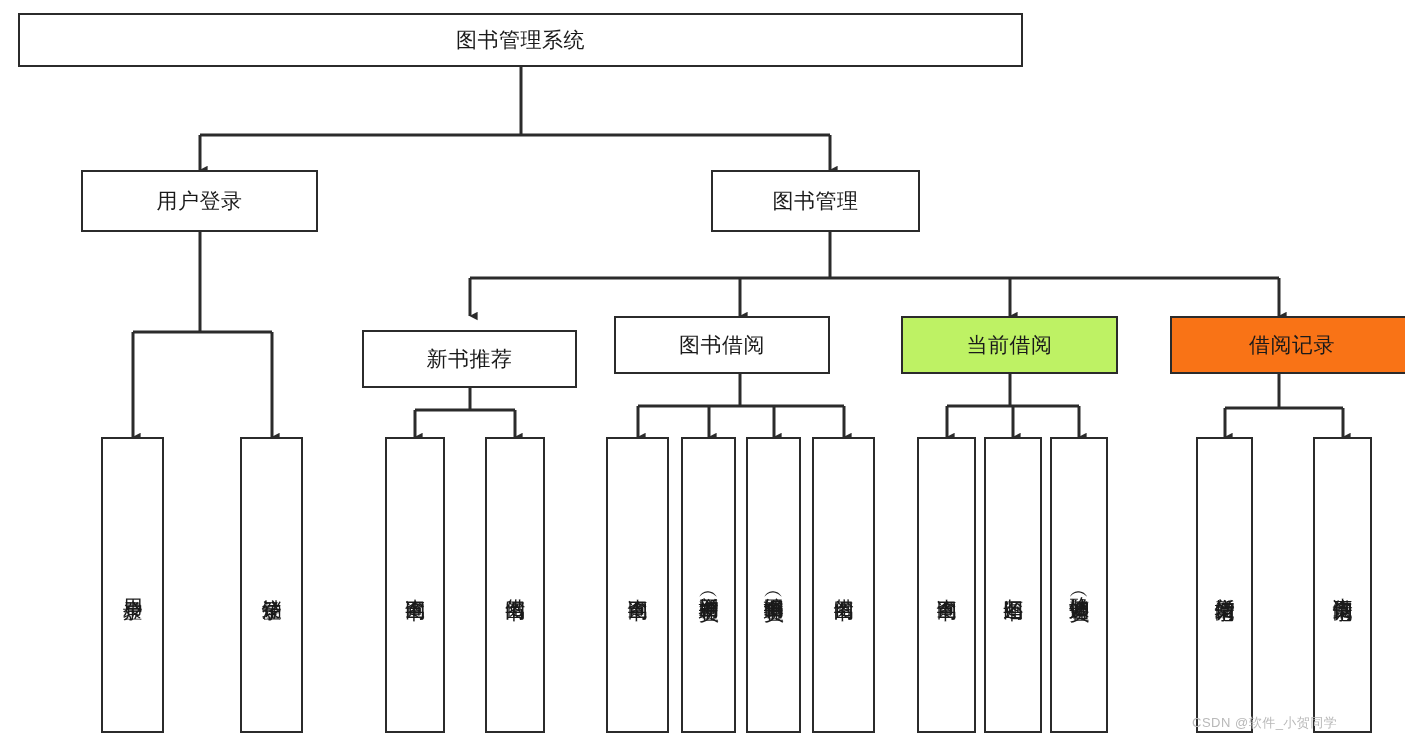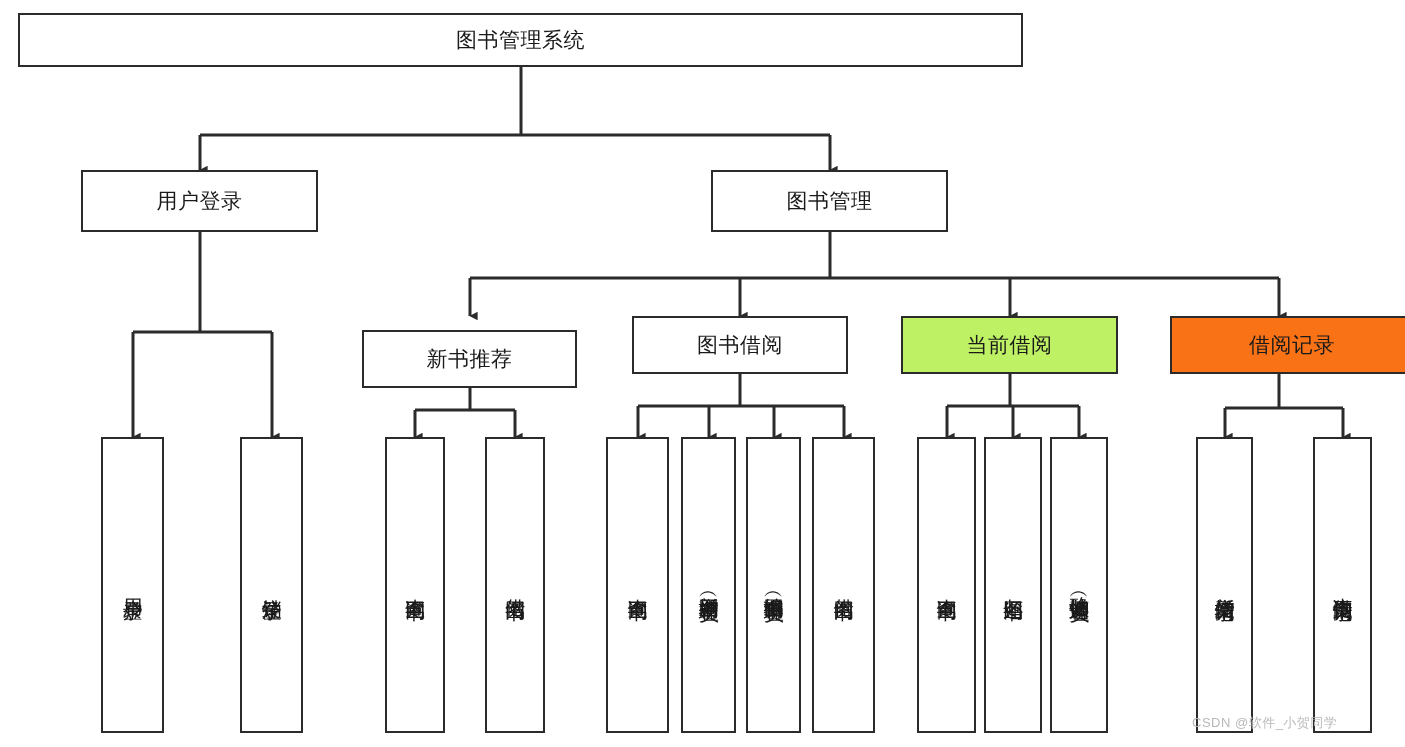--- a/index.html
+++ b/index.html
@@ -111,27 +111,27 @@
       </g>
   </svg>
 
   <div id="node-layer">
       <div class="node horizontal" style="left: 18px; top: 13px; width: 1005px; height: 54px; border-color: rgb(43, 43, 43); background: rgb(255, 255, 255); color: rgb(26, 26, 26);">
         <span class="label">图书管理系统</span>
       </div>
       <div class="node horizontal" style="left: 81px; top: 170px; width: 237px; height: 62px; border-color: rgb(43, 43, 43); background: rgb(255, 255, 255); color: rgb(26, 26, 26);">
         <span class="label">用户登录</span>
       </div>
-      <div class="node horizontal" style="left: 711px; top: 170px; width: 237px; height: 62px; border-color: rgb(43, 43, 43); background: rgb(255, 255, 255); color: rgb(26, 26, 26);">
+      <div class="node horizontal" style="left: 711px; top: 170px; width: 209px; height: 62px; border-color: rgb(43, 43, 43); background: rgb(255, 255, 255); color: rgb(26, 26, 26);">
         <span class="label">图书管理</span>
       </div>
       <div class="node horizontal" style="left: 362px; top: 316px; width: 215px; height: 58px; border-color: rgb(43, 43, 43); background: rgb(255, 255, 255); color: rgb(26, 26, 26); margin-top: 14px;">
         <span class="label">新书推荐</span>
       </div>
-      <div class="node horizontal" style="left: 632px; top: 316px; width: 216px; height: 58px; border-color: rgb(43, 43, 43); background: rgb(255, 255, 255); color: rgb(26, 26, 26);">
+      <div class="node horizontal" style="left: 614px; top: 316px; width: 216px; height: 58px; border-color: rgb(43, 43, 43); background: rgb(255, 255, 255); color: rgb(26, 26, 26);">
         <span class="label">图书借阅</span>
       </div>
       <div class="node horizontal" style="left: 901px; top: 316px; width: 217px; height: 58px; border-color: rgb(43, 43, 43); background: #bef264; color: rgb(26, 26, 26);">
         <span class="label">当前借阅</span>
       </div>
       <div class="node horizontal" style="left: 1170px; top: 316px; width: 244px; height: 58px; border-color: rgb(43, 43, 43); background: #f97316; color: rgb(26, 26, 26);">
         <span class="label">借阅记录</span>
       </div>
       <div class="node vertical" style="left: 101px; top: 437px; width: 63px; height: 296px; border-color: rgb(43, 43, 43); background: rgb(255, 255, 255); color: rgb(26, 26, 26);">
         <span class="label">用户登录</span>

